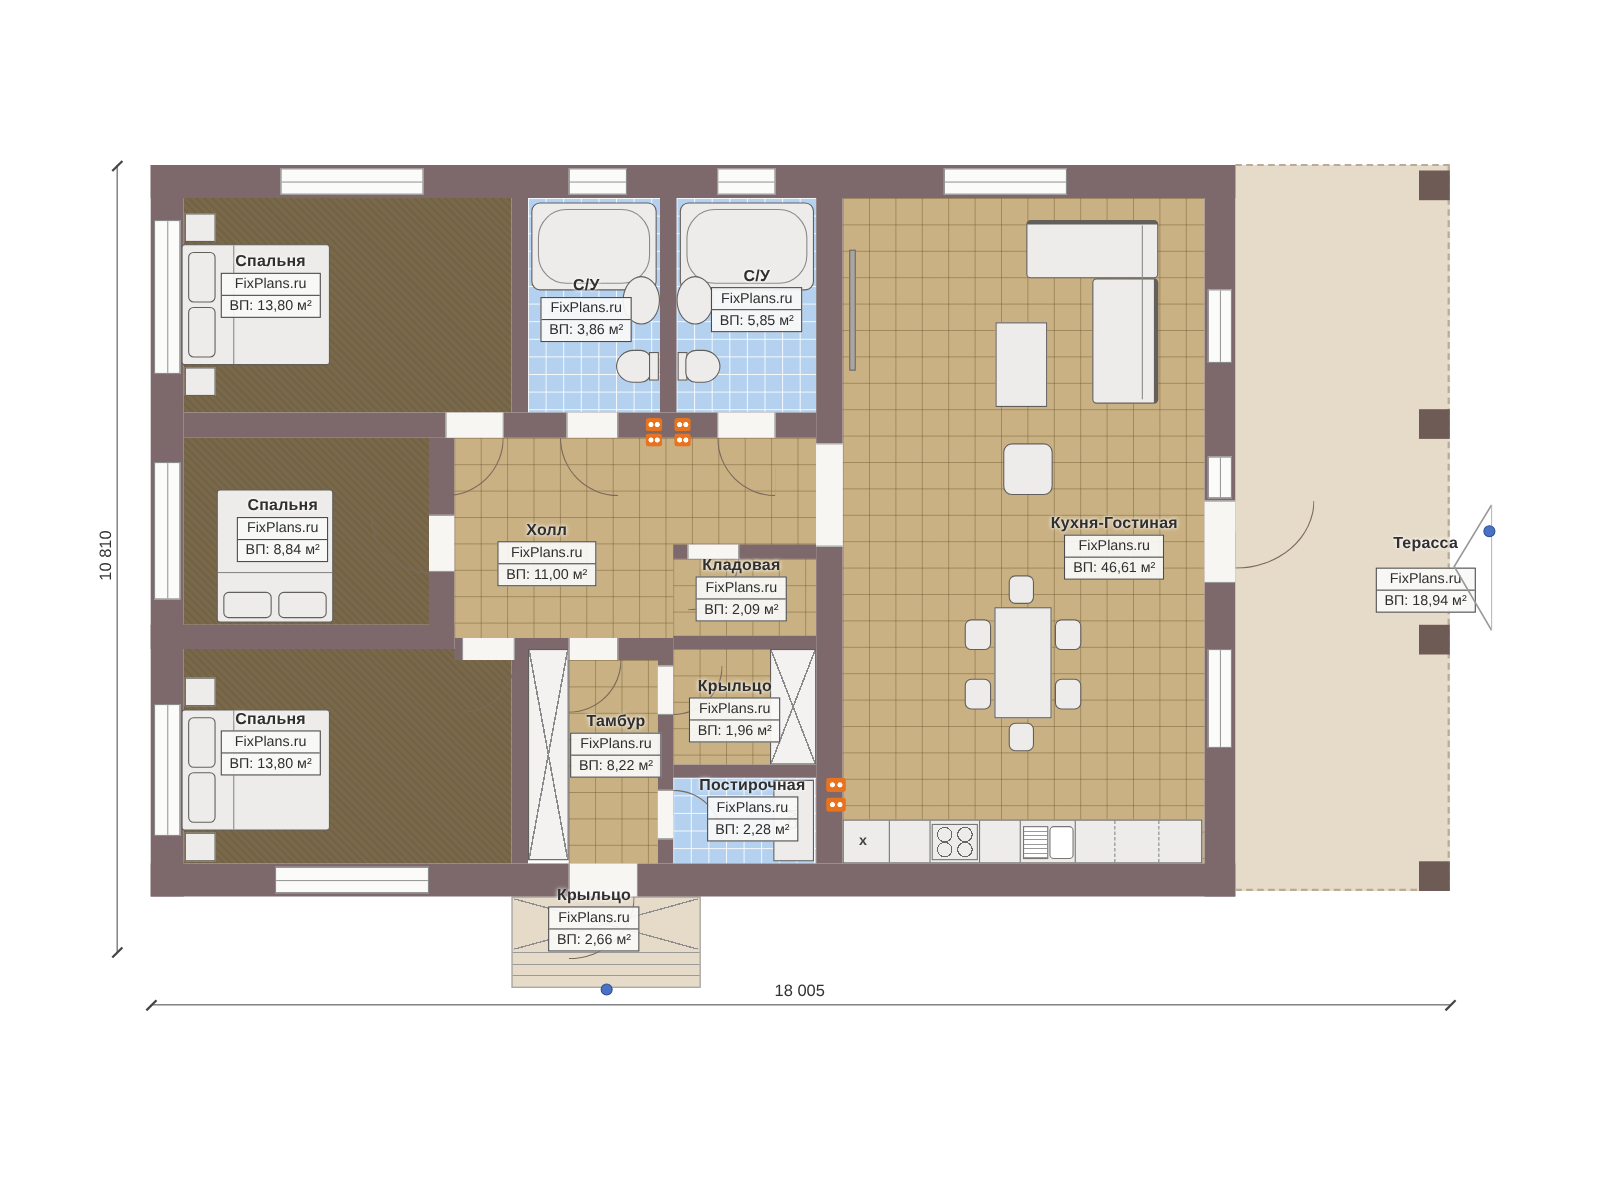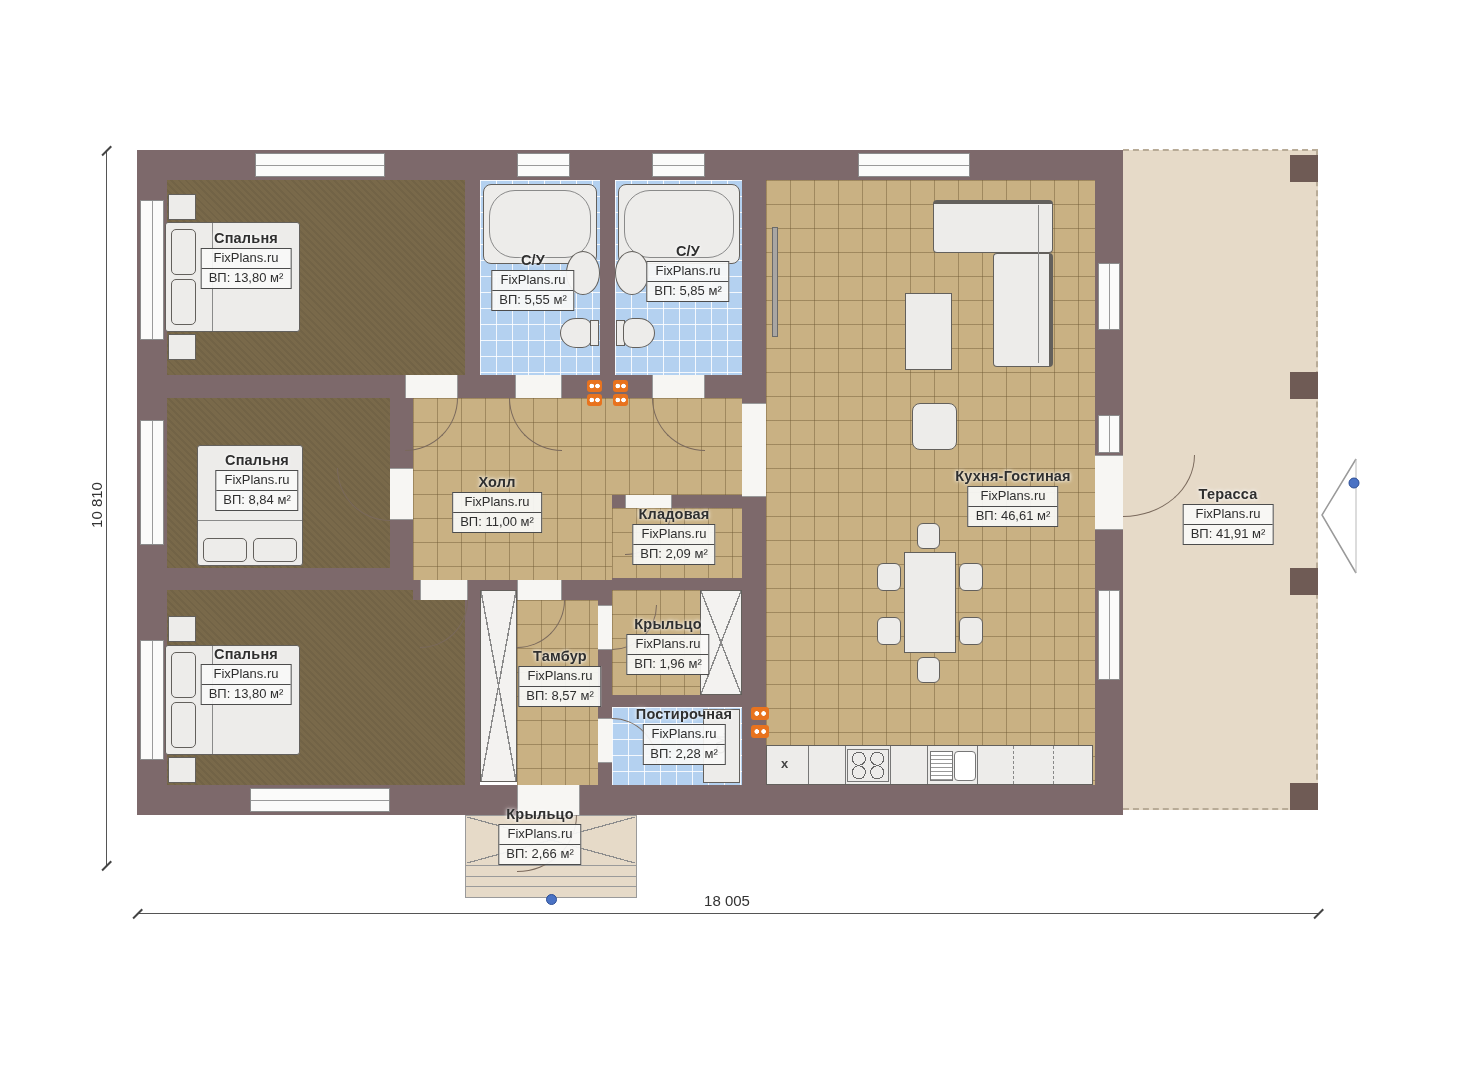--- a/index.html
+++ b/index.html
@@ -240,21 +240,21 @@
     <div class="nm">Спальня</div>
     <div class="bx">
         <div class="wm">FixPlans.ru</div>
       <div class="ar">ВП: 13,80 м²</div>
       </div>
   </div>
   <div class="rlabel" style="left:533px;top:252px;">
     <div class="nm">С/У</div>
     <div class="bx">
         <div class="wm">FixPlans.ru</div>
-      <div class="ar">ВП: 5,55 м²</div>
+      <div class="ar">ВП: 3,86 м²</div>
       </div>
   </div>
   <div class="rlabel" style="left:688px;top:243px;">
     <div class="nm">С/У</div>
     <div class="bx">
         <div class="wm">FixPlans.ru</div>
       <div class="ar">ВП: 5,85 м²</div>
       </div>
   </div>
   <div class="rlabel" style="left:257px;top:452px;">
@@ -296,42 +296,42 @@
     <div class="nm">Спальня</div>
     <div class="bx">
         <div class="wm">FixPlans.ru</div>
       <div class="ar">ВП: 13,80 м²</div>
       </div>
   </div>
   <div class="rlabel" style="left:560px;top:648px;">
     <div class="nm">Тамбур</div>
     <div class="bx">
         <div class="wm">FixPlans.ru</div>
-      <div class="ar">ВП: 8,57 м²</div>
+      <div class="ar">ВП: 8,22 м²</div>
       </div>
   </div>
   <div class="rlabel" style="left:684px;top:706px;">
     <div class="nm">Постирочная</div>
     <div class="bx">
         <div class="wm">FixPlans.ru</div>
       <div class="ar">ВП: 2,28 м²</div>
       </div>
   </div>
   <div class="rlabel" style="left:540px;top:806px;">
     <div class="nm">Крыльцо</div>
     <div class="bx">
         <div class="wm">FixPlans.ru</div>
       <div class="ar">ВП: 2,66 м²</div>
       </div>
   </div>
-  <div class="rlabel" style="left:1228px;top:486px;">
+  <div class="rlabel" style="left:1296px;top:486px;gap:12px;">
     <div class="nm">Терасса</div>
     <div class="bx">
         <div class="wm">FixPlans.ru</div>
-      <div class="ar">ВП: 41,91 м²</div>
+      <div class="ar">ВП: 18,94 м²</div>
       </div>
   </div>
 
   <div class="abs dimline" style="left:137px;top:913px;width:1181px;height:1px;"></div>
   <div class="dimtick" style="left:131px;top:913px;transform:rotate(-45deg);"></div>
   <div class="dimtick" style="left:1312px;top:913px;transform:rotate(-45deg);"></div>
   <div class="dimtxt" style="left:727px;top:892px;transform:translateX(-50%);">18 005</div>
 
   <div class="abs dimline" style="left:106px;top:150px;width:1px;height:716px;"></div>
   <div class="dimtick" style="left:100px;top:150px;transform:rotate(-45deg);"></div>

